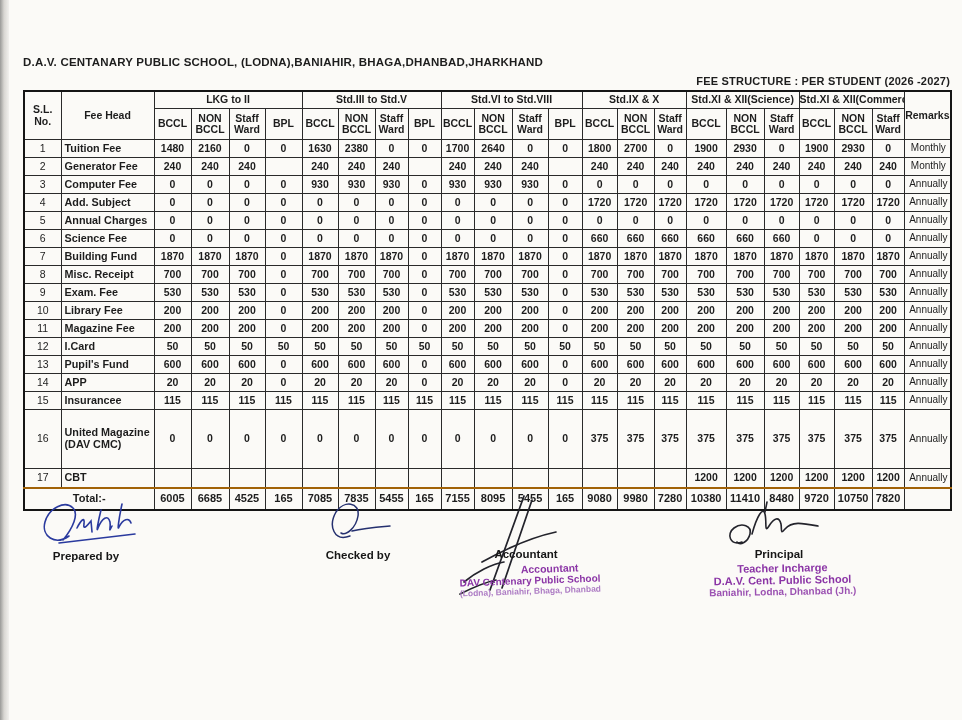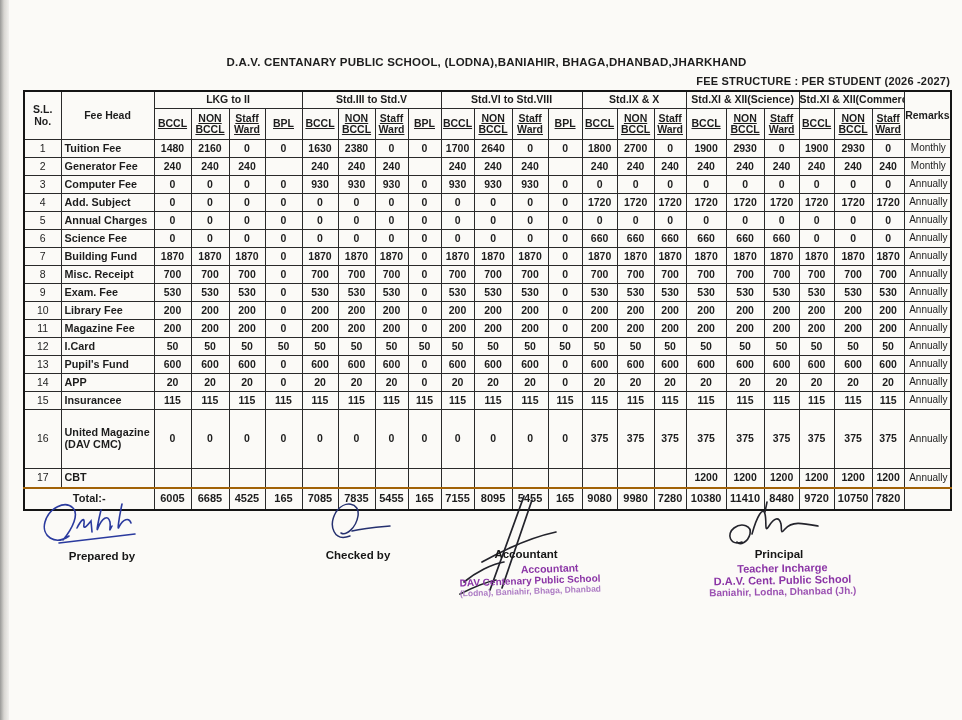--- a/index.html
+++ b/index.html
@@ -9,37 +9,37 @@
     font-family:"Liberation Sans", sans-serif;
     color:#1d1d1d;
   }
   
   .scan-edge{
     position:absolute;left:0;top:0;width:9px;height:720px;
     background:linear-gradient(90deg,#9a9a98 0%,#d8d6d2 45%,#f2f1ee 100%);
   }
   .doc-title{
     position:absolute;left:23px;top:56px;width:927px;
-    text-align:center;font-size:11.5px;font-weight:bold;letter-spacing:.2px;
+    text-align:left;font-size:11.5px;font-weight:bold;letter-spacing:.2px;
   }
   .doc-subtitle{
     position:absolute;left:23px;top:75px;width:927px;
     text-align:right;font-size:11px;font-weight:bold;letter-spacing:.2px;
   }
   .table-wrap{position:absolute;left:23px;top:90px;width:927px;}
   table{border-collapse:collapse;table-layout:fixed;width:927px;padding-left:16px;}
   th,td{
     border:1px solid #2a2a2a;
     padding:0;overflow:hidden;white-space:nowrap;
     text-align:center;vertical-align:middle;line-height:1.08;
   }
   table{border:2px solid #151515;}
   thead th{font-size:10.5px;font-weight:bold;}
   thead .group-label{font-size:10.5px;}
-  thead tr.cols th{white-space:normal;font-size:10.5px;height:30px;text-decoration:underline;}
+  thead tr.cols th{white-space:normal;font-size:10.5px;height:30px;}
   thead tr.groups th{height:16px;}
   tbody td{font-size:10.5px;font-weight:600;height:17px;}
   tbody td.fee-head{
     text-align:left;padding-left:3px;font-weight:bold;font-size:10.8px;white-space:normal;
   }
   tbody td.sl{font-weight:normal;font-size:10.5px;}
   tbody td.remark{text-align:center;padding-left:2px;font-size:10px;font-weight:normal;}
   tbody tr.tall td{height:58px;}
   tbody tr.cbt td{height:18px;}
   tbody tr.total td{
@@ -599,21 +599,21 @@
 
 <svg class="sig-svg" style="left:35px;top:496px" width="135" height="56" viewBox="0 0 135 56">
   <g fill="none" stroke="#2a3a9e" stroke-width="1.6" stroke-linecap="round">
     <path d="M34 40 C20 50, 6 40, 10 26 C14 12, 30 4, 38 12 C44 18, 38 32, 28 44"></path>
     <path d="M42 32 C46 24, 50 20, 49 28 C48 34, 51 31, 56 25 L57 36"></path>
     <path d="M66 14 C63 26, 61 38, 63 32 C67 22, 73 18, 75 26 C76 32, 73 38, 77 30"></path>
     <path d="M87 8 C84 22, 82 36, 84 31 C88 23, 94 21, 96 27"></path>
     <path d="M24 47 L100 38"></path>
   </g>
 </svg>
-<div class="sig-label" style="left:42px;top:550px;width:120px">Prepared by</div>
+<div class="sig-label" style="left:26px;top:550px;width:120px">Prepared by</div>
 
 <svg class="sig-svg" style="left:322px;top:498px" width="80" height="50" viewBox="0 0 80 50">
   <g fill="none" stroke="#25306f" stroke-width="1.5" stroke-linecap="round">
     <path d="M28 38 C12 44, 6 28, 14 14 C22 2, 38 4, 36 18 C34 30, 24 38, 19 35"></path>
     <path d="M30 33 C42 30, 56 29, 68 28"></path>
   </g>
 </svg>
 <div class="sig-label" style="left:308px;top:549px;width:100px">Checked by</div>
 
 <svg class="sig-svg" style="left:452px;top:490px" width="120" height="112" viewBox="0 0 120 112">

